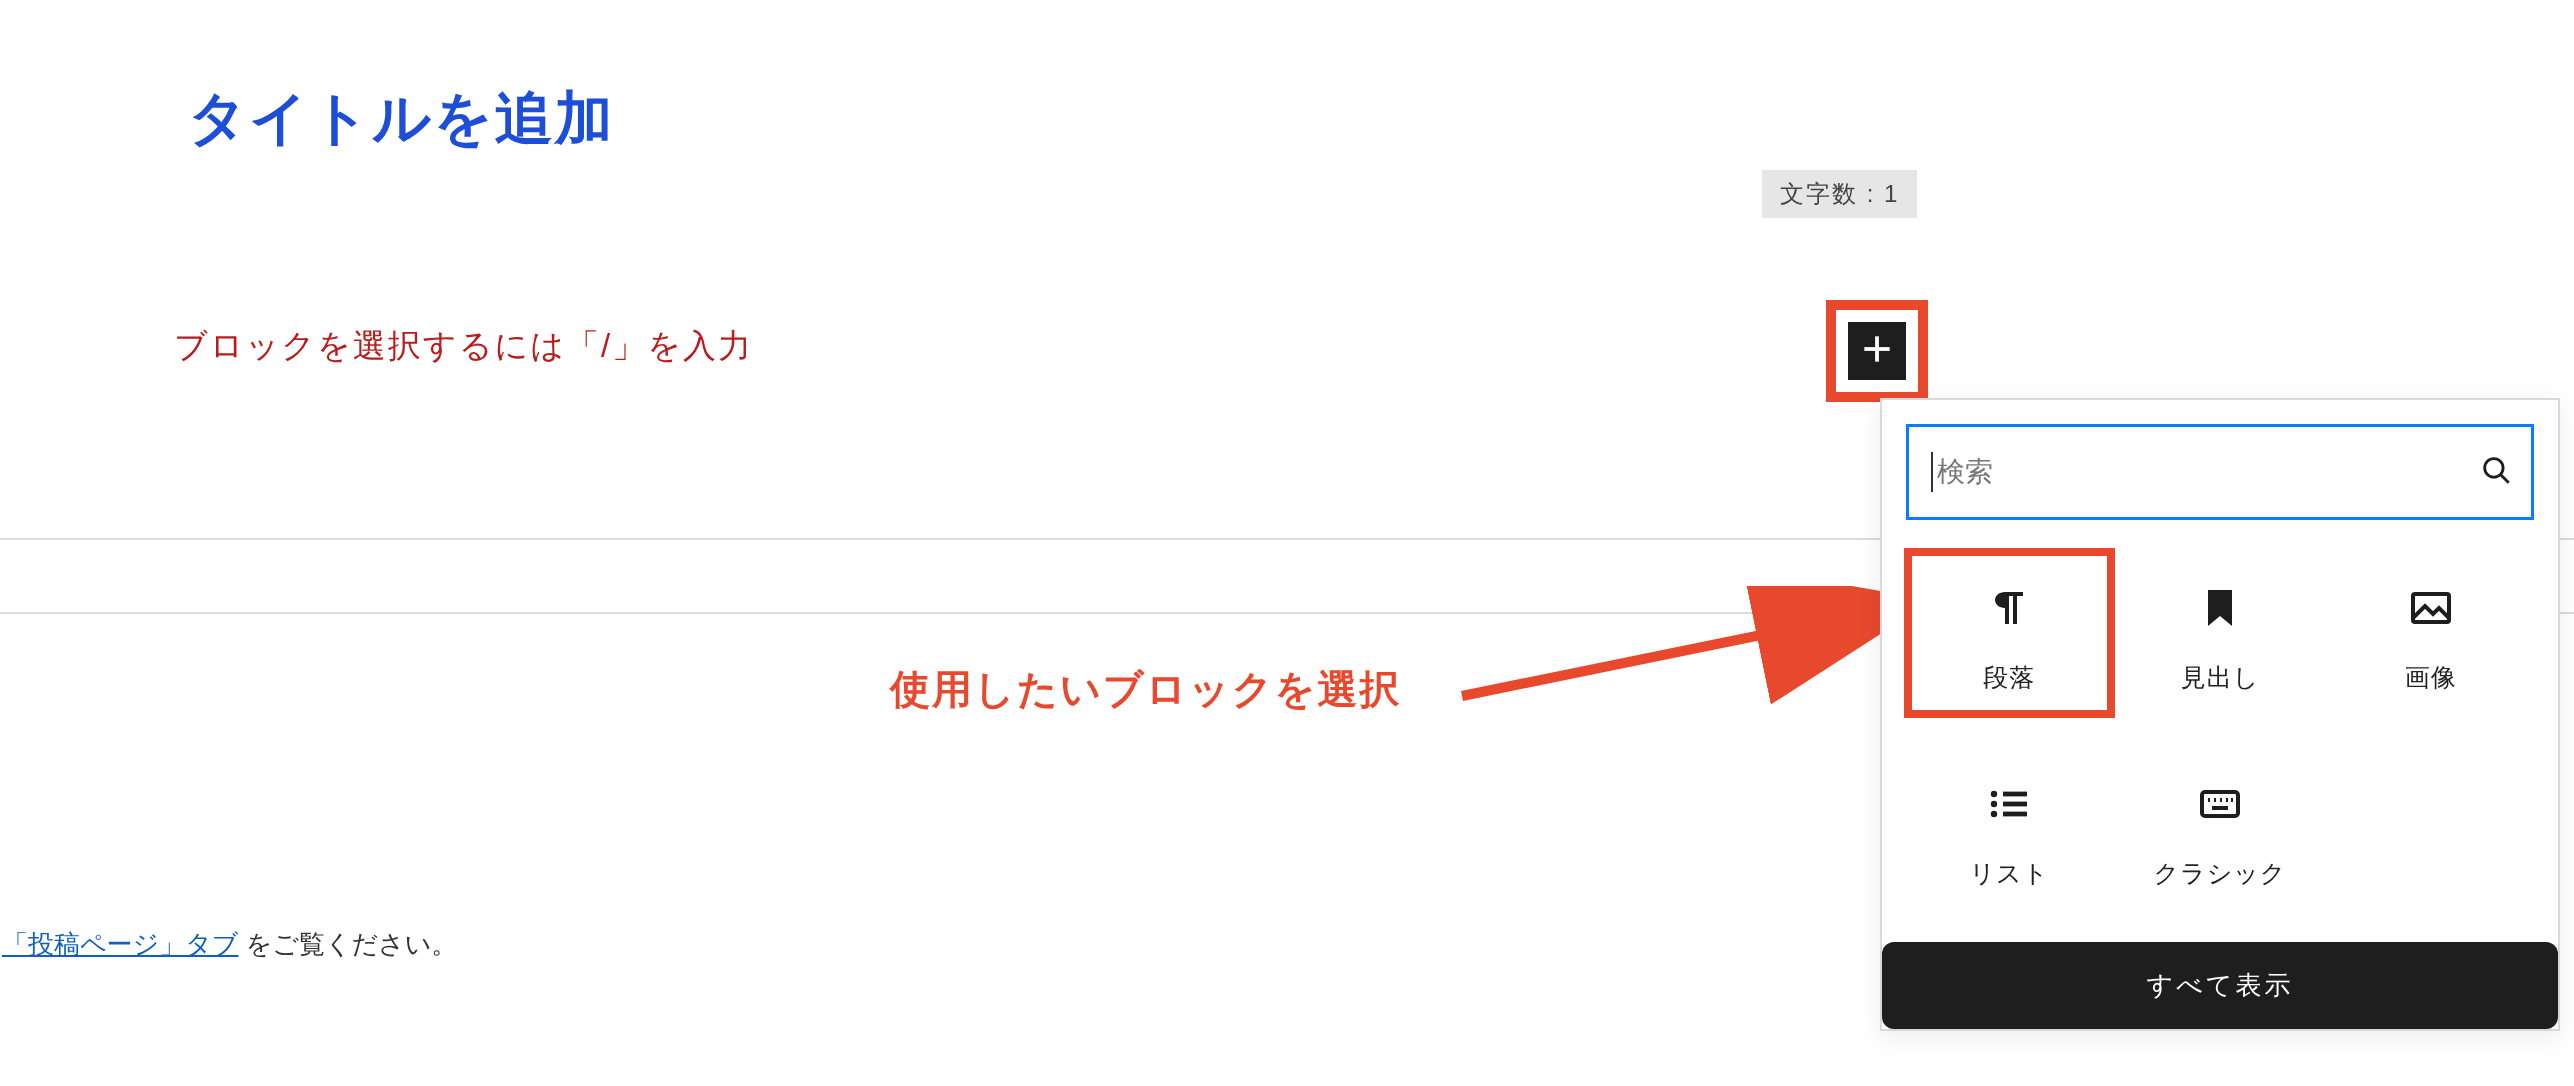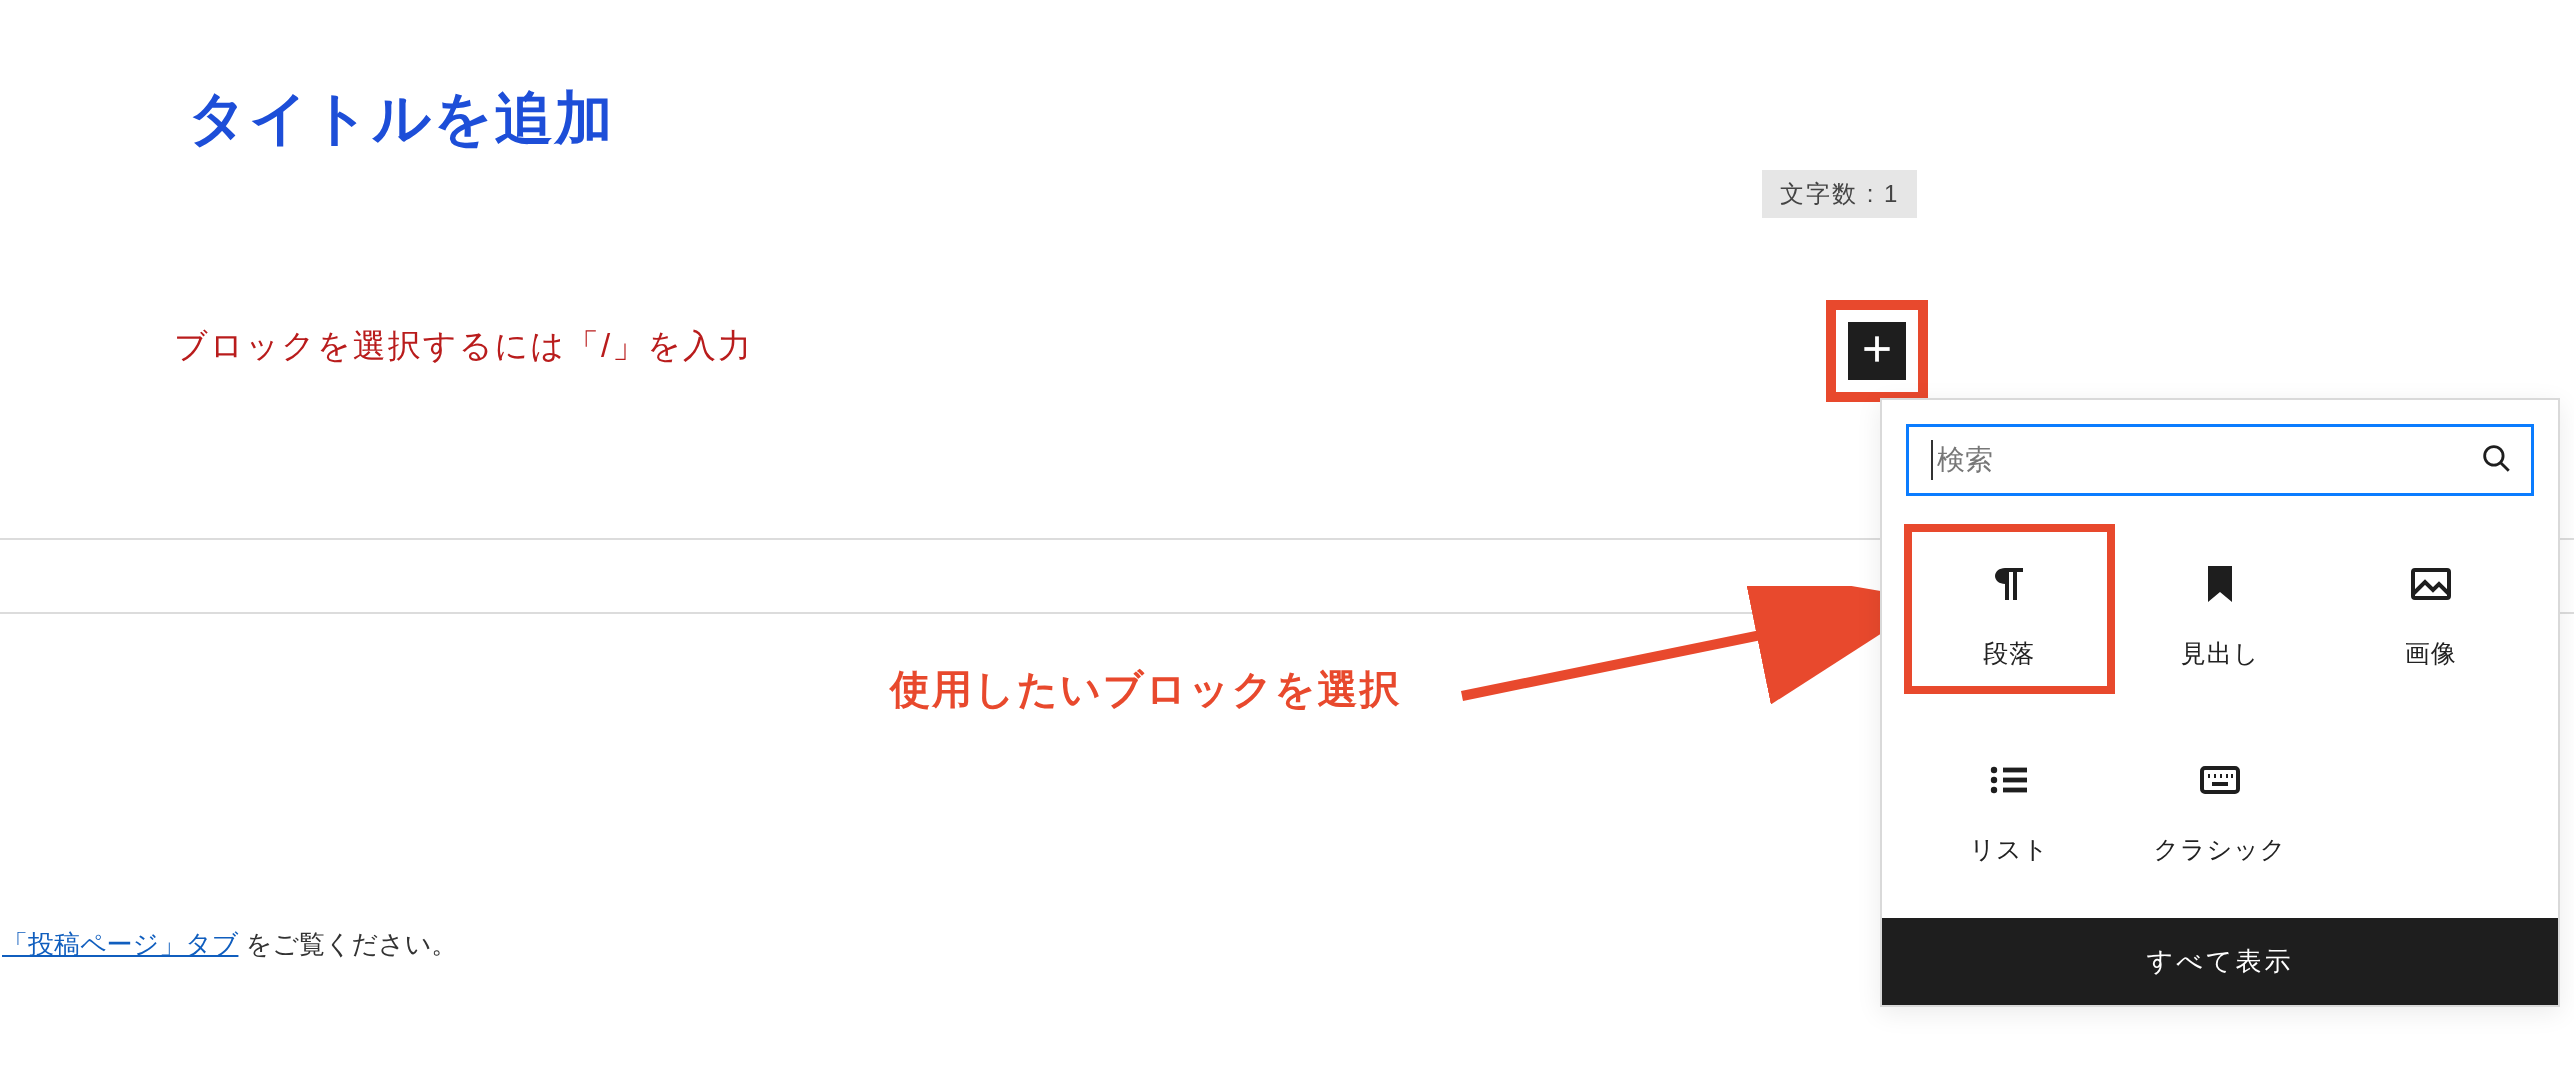--- a/index.html
+++ b/index.html
@@ -130,21 +130,21 @@
     width: 680px;
     background: #fff;
     border: 2px solid #d9d9d9;
     box-shadow: 0 6px 24px rgba(0,0,0,0.08);
   }
   .search-wrap {
     padding: 24px 24px 16px 24px;
   }
   .search-box {
     border: 3px solid #0a7cff;
-    height: 72px;
+    height: 96px;
     display: flex;
     align-items: center;
     padding: 0 18px 0 22px;
   }
   .search-box .cursor {
     width: 2px; height: 40px; background:#333; margin-right:4px;
   }
   .search-box .ph {
     font-size: 28px;
     color: #777;
@@ -181,20 +181,21 @@
     border: 8px solid #e8492d;
   }
 
   .show-all {
     background: #1e1e1e;
     color: #fff;
     text-align: center;
     padding: 26px 7px;
     font-size: 26px;
     letter-spacing: 3px;
+    border-radius: 12px;
   }
 </style>
 </head>
 <body>
 
 <div class="title-input">タイトルを追加</div>
 
 <div class="char-count">文字数 : 1</div>
 
 <div class="block-row">

